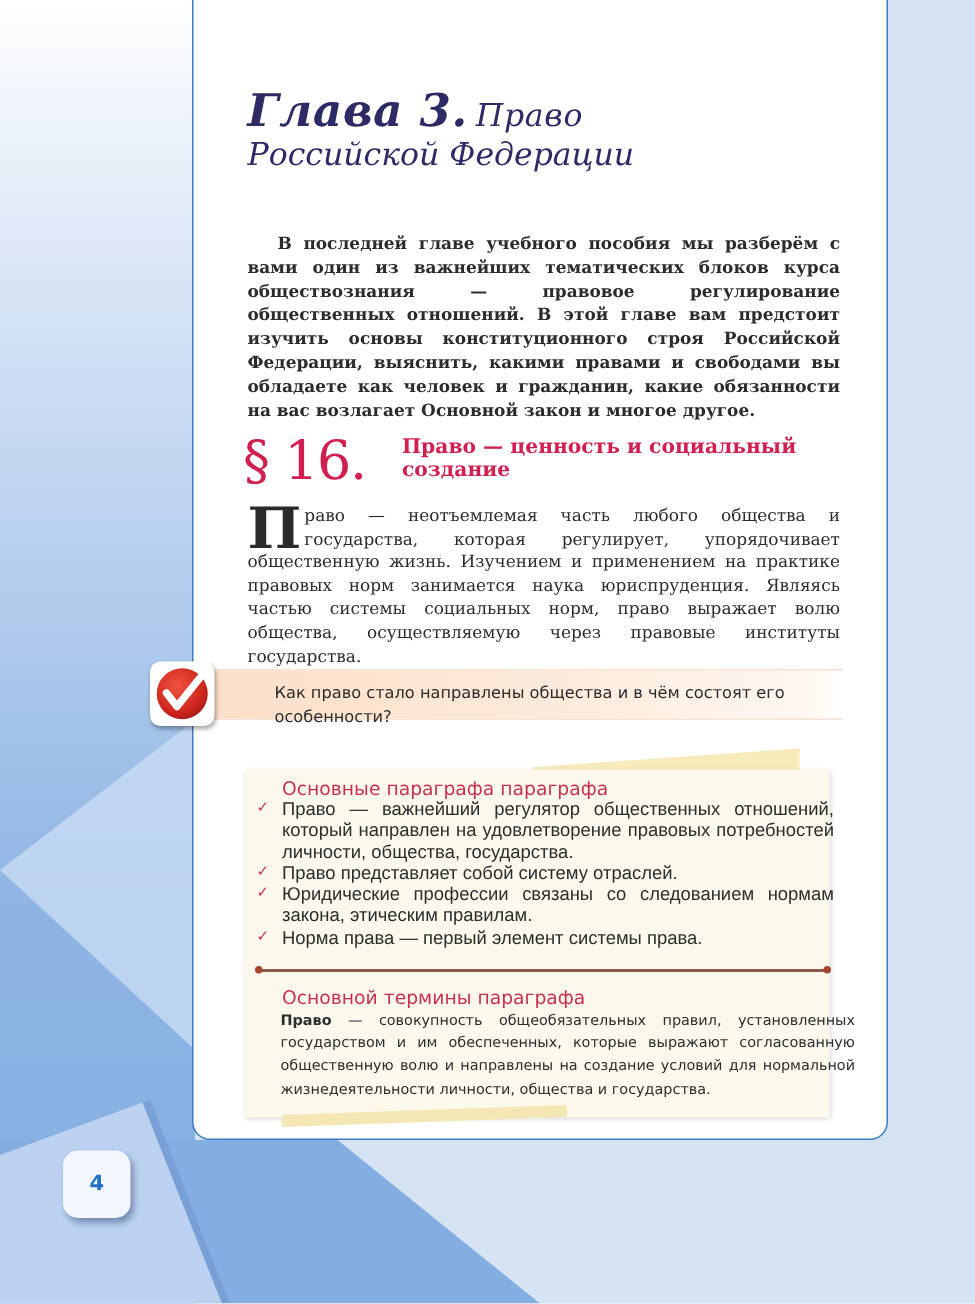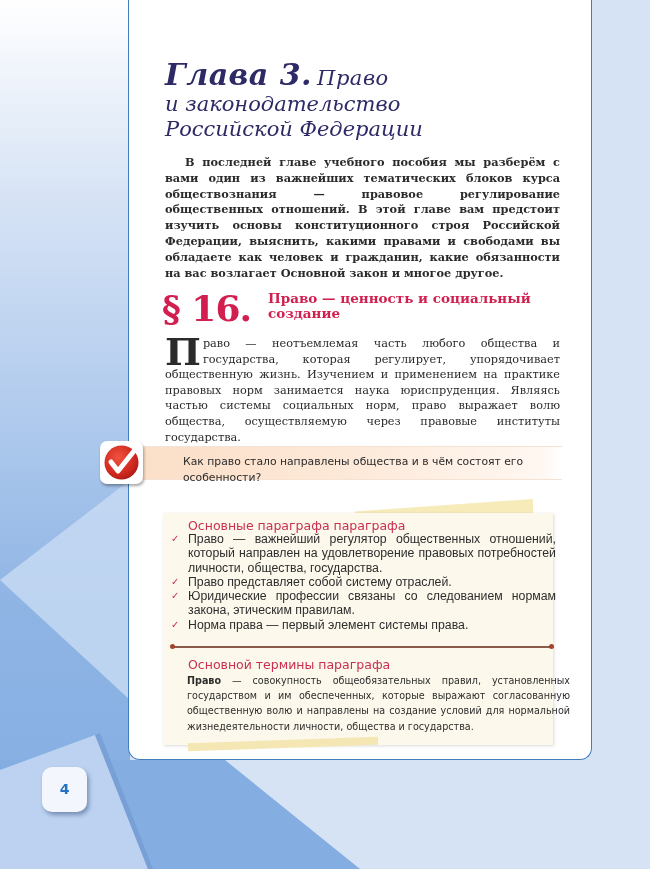--- a/index.html
+++ b/index.html
@@ -45,21 +45,21 @@
     text-align: justify;
     text-indent: 20px;
     font-weight: bold;
   }
 
   .section-head {
     position: absolute; left: 162px; top: 288px; width: 410px; height: 44px;
   }
   .section-num {
     position: absolute; left: 0; top: 0;
-    font-family: "DejaVu Serif", serif; font-weight: bold;
+    font-family: "DejaVu Serif", serif; font-weight: normal;
     font-size: 36px; color: #d11f4f; line-height: 40px;
     letter-spacing: -1px;
   }
   .section-title {
     position: absolute; left: 106px; top: 3px; width: 300px;
     font-family: "DejaVu Serif", serif; font-weight: bold;
     font-size: 13.5px; line-height: 15px; color: #d11f4f;
   }
 
   .body-par {
@@ -167,21 +167,20 @@
 
   <polygon points="0,770 95,735 148,869 0,869" fill="#bcd2f0"></polygon>
   <polygon points="95,735 100,733 153,869 148,869" fill="#6f98cf" opacity="0.6"></polygon>
 </svg>
 
 <div class="page-card"></div>
 
 <div class="chapter-title">
   <span class="big">Глава 3.</span>
   <span class="small">Право</span>
-  <span class="line">и законодательство</span>
   <span class="line">Российской Федерации</span>
 </div>
 
 <p class="intro">В последней главе учебного пособия мы разберём с вами один из важнейших тематических блоков курса обществознания — правовое регулирование общественных отношений. В этой главе вам предстоит изучить основы конституционного строя Российской Федерации, выяснить, какими правами и свободами вы обладаете как человек и гражданин, какие обязанности на вас возлагает Основной закон и многое другое.</p>
 
 <div class="section-head">
   <span class="section-num">§ 16.</span>
   <span class="section-title">Право  — ценность и социальный создание</span>
 </div>
 

